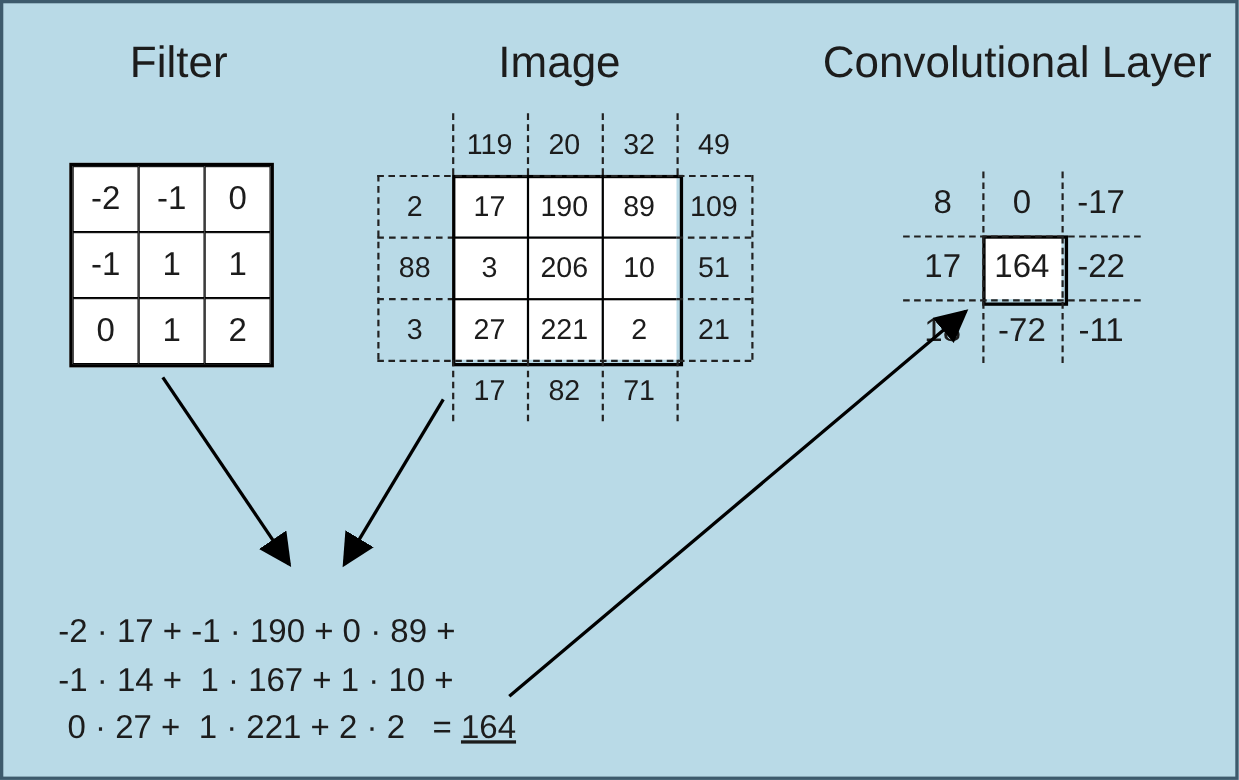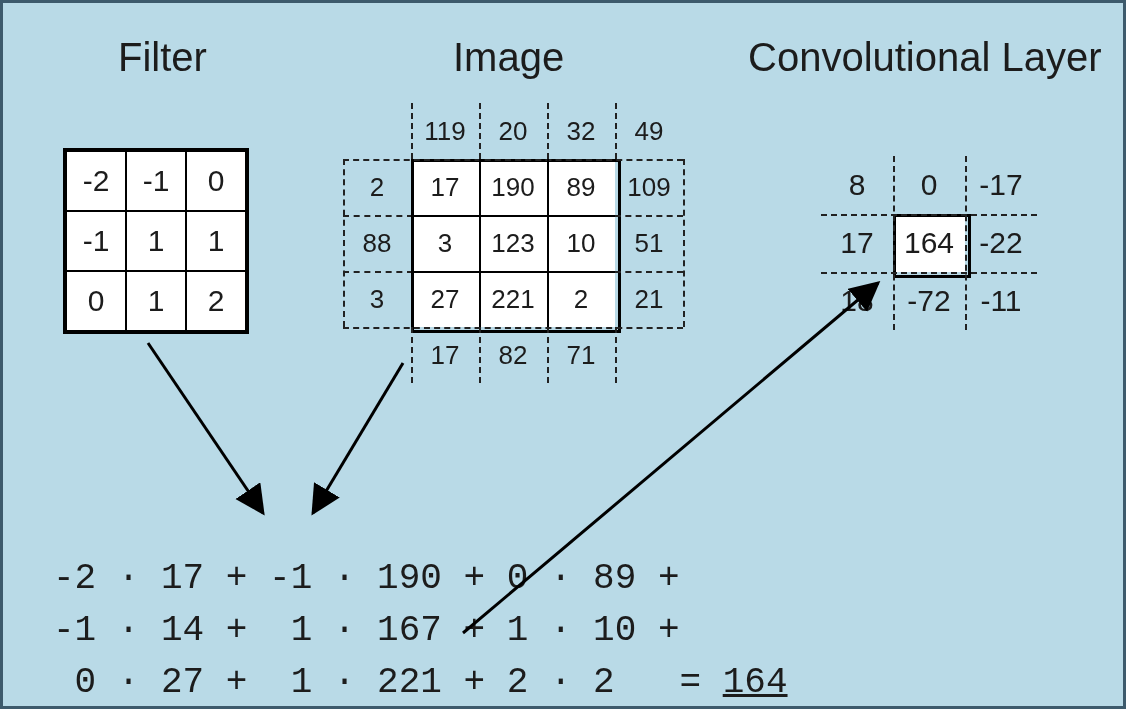--- a/index.html
+++ b/index.html
@@ -84,24 +84,23 @@
     left:890px; top:211px;
     width:72px;height:58px;
     border:3px solid #000;
     pointer-events:none;
   }
 
   
   .eq{
     position:absolute;
     left:50px; top:550px;
-    font-size:36px;
+    font-size:30px;
     line-height:1.45;
     white-space:pre;
-    font-family:Liberation Mono, monospace;
   }
   .eq .res{ text-decoration:underline; }
 
   
   svg.arrows{
     position:absolute;left:0;top:0;
     width:1126px;height:709px;
     pointer-events:none;
   }
 </style>
@@ -133,21 +132,21 @@
   <div>49</div>
 
   <div>2</div>
   <div class="solid">17</div>
   <div class="solid">190</div>
   <div class="solid">89</div>
   <div>109</div>
 
   <div>88</div>
   <div class="solid">3</div>
-  <div class="solid">123</div>
+  <div class="solid">206</div>
   <div class="solid">10</div>
   <div>51</div>
 
   <div>3</div>
   <div class="solid">27</div>
   <div class="solid">221</div>
   <div class="solid">2</div>
   <div>21</div>
 
   <div></div>

